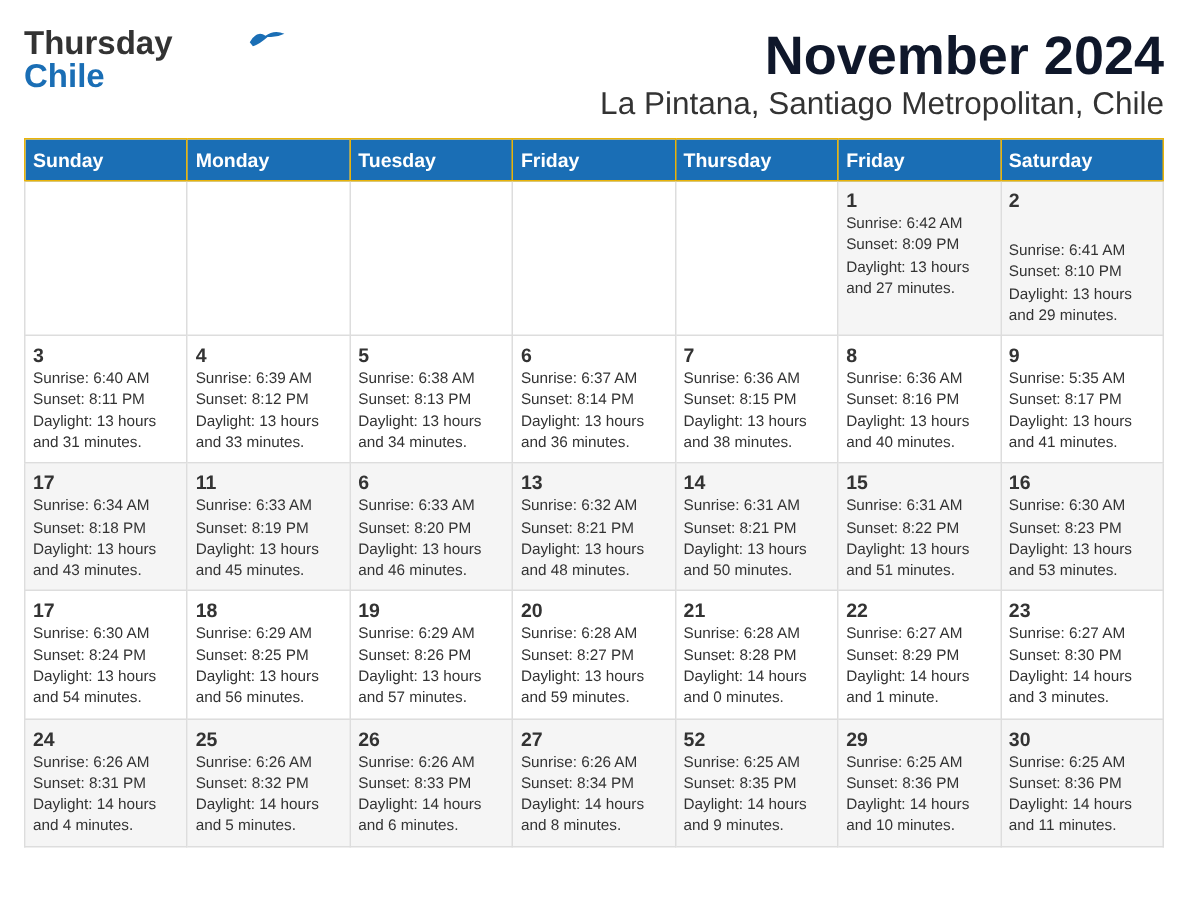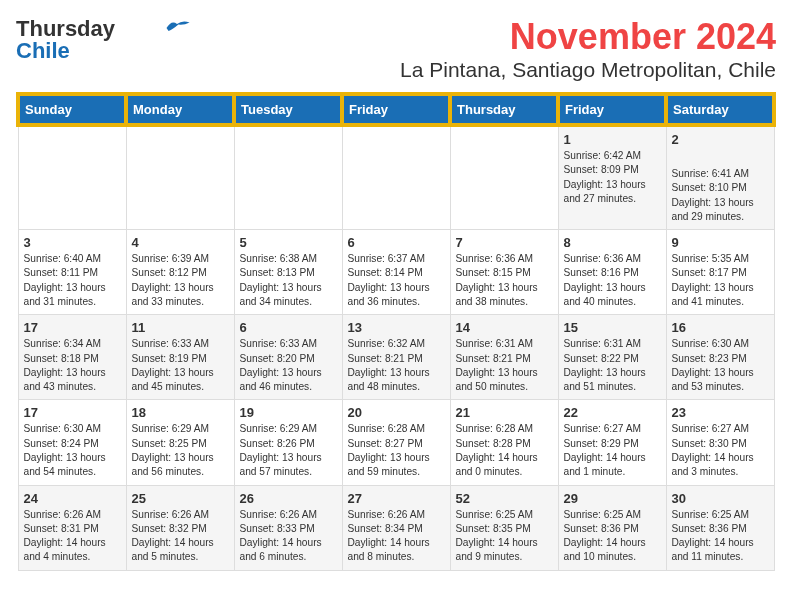--- a/index.html
+++ b/index.html
@@ -26,39 +26,39 @@
       height: 18px;
       margin-left: 48px;
       margin-top: -6px;
     }
     .title-area {
       text-align: right;
     }
     .month-title {
       font-size: 36px;
       font-weight: bold;
-      color: #ef4444;
+      color: #0f172a;
     }
     .location-title {
       font-size: 21px;
       color: #333;
     }
     table {
       width: 100%;
       border-collapse: collapse;
       table-layout: fixed;
     }
     thead tr th {
       background: #1a6eb5;
       color: #fff;
       text-align: left;
       padding: 6px 5px;
       font-size: 13px;
       font-weight: bold;
-      border: 4px solid #eab308;
+      border: 1px solid #eab308;
     }
     tbody tr td {
       vertical-align: top;
       padding: 5px 5px;
       font-size: 10.5px;
       color: #333;
       border: 1px solid #ddd;
       height: 80px;
       background: #fff;
     }

